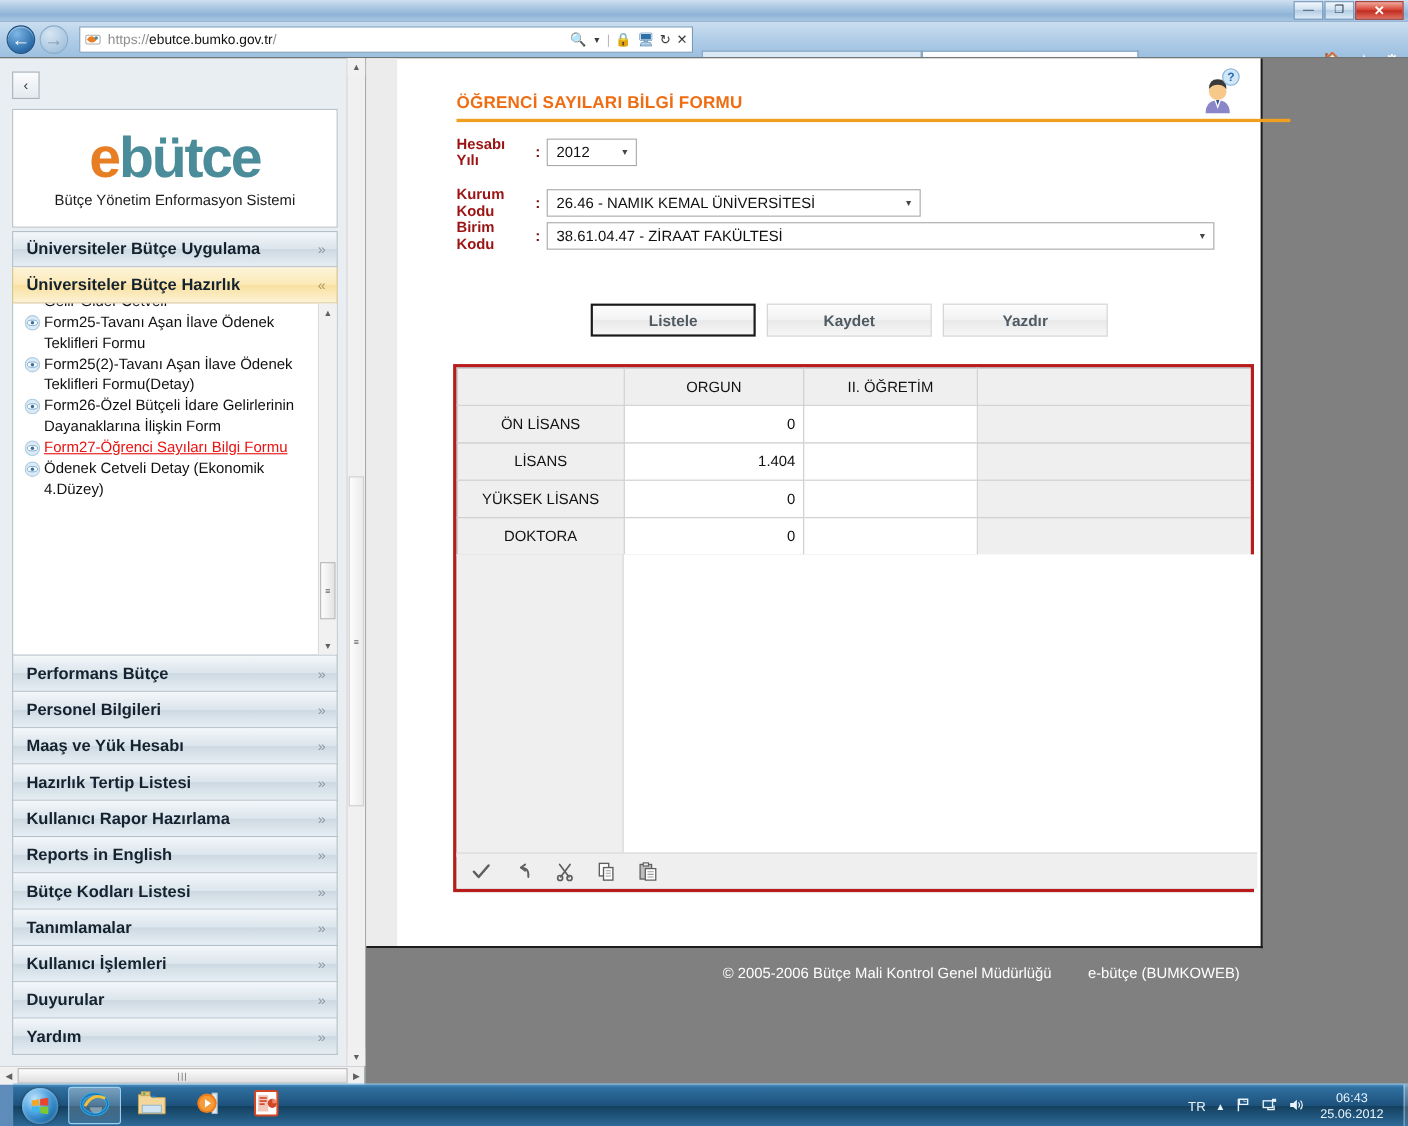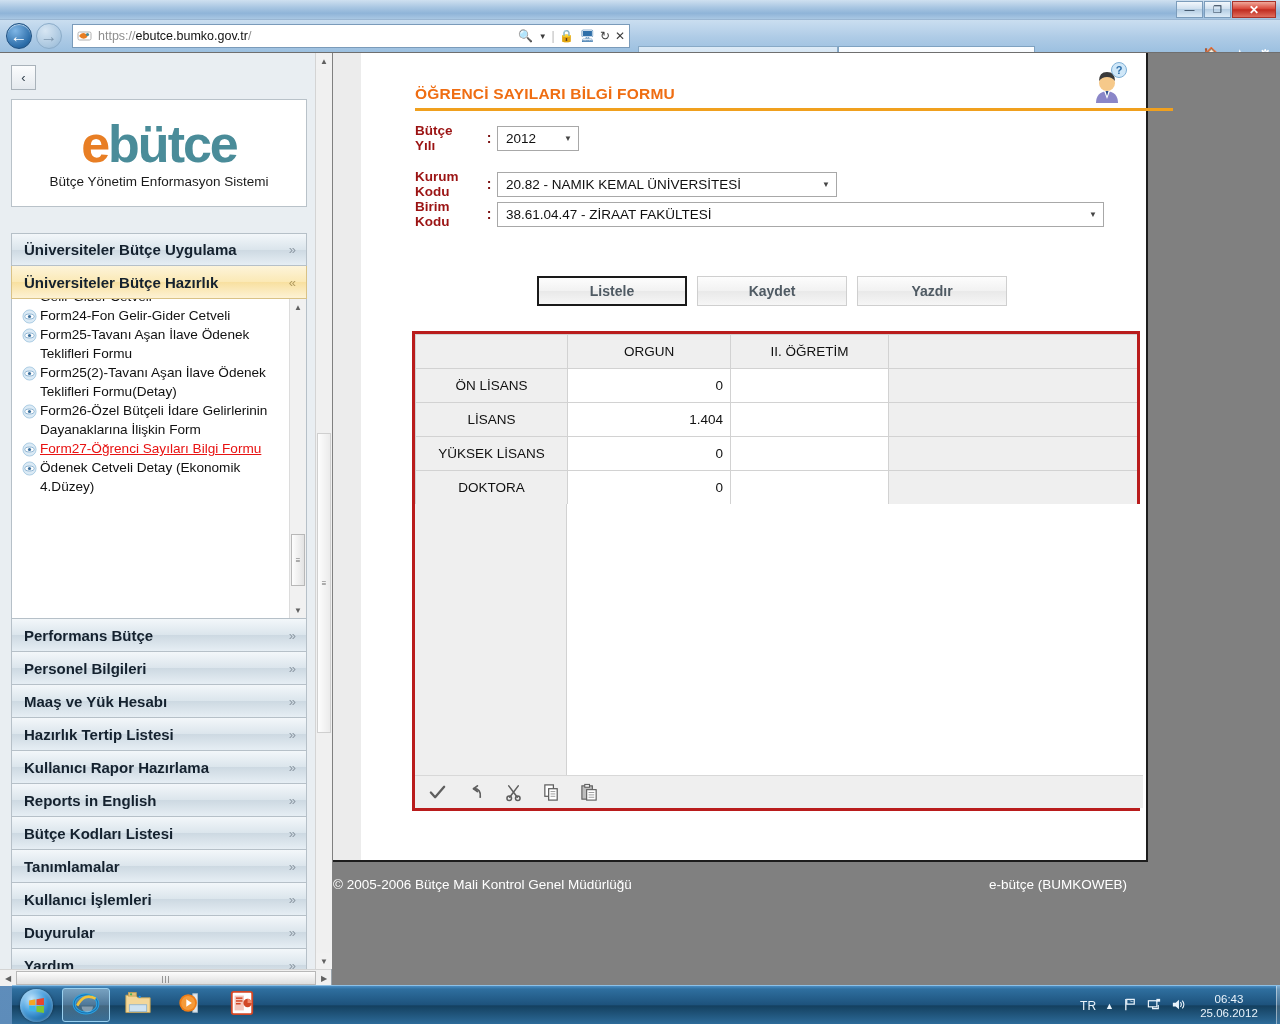--- a/index.html
+++ b/index.html
@@ -99,21 +99,21 @@
   .logo-box {
     position: absolute; left: 11px; top: 46px; width: 296px; height: 108px;
     background: #fff; border: 1px solid #b9c2c9;
     display: flex; flex-direction: column; align-items: center; justify-content: center;
   }
   .logo-wordmark { font-size: 52px; font-weight: bold; letter-spacing: -2px; line-height: 1;
     color: #4a8c99; }
   .logo-wordmark .e1 { color: #e87e24; }
   .logo-sub { font-size: 13.5px; color: #1b1b1b; margin-top: 4px; }
 
-  .accordion { position: absolute; left: 11px; top: 180px; width: 296px; }
+  .accordion { position: absolute; left: 11px; top: 157px; width: 296px; }
   .acc-head {
     height: 33px; display: flex; align-items: center; justify-content: space-between;
     padding: 0 10px 0 12px; font-size: 15px; font-weight: bold; color: #14212e;
     border: 1px solid #b6c0c8; border-top: none;
     background: linear-gradient(180deg,#f3f7fa 0%,#dbe5ec 50%,#cdd9e2 51%,#e6eef4 100%);
   }
   .acc-head:first-child { border-top: 1px solid #b6c0c8; }
   .acc-head.active {
     background: linear-gradient(180deg,#fdf4da 0%,#fbe9b5 50%,#f8e0a0 51%,#fdf2d4 100%);
     border-color: #d9c286;
@@ -202,21 +202,21 @@
   .grid-toolbar {
     position: absolute; left: 0; bottom: 0; width: 728px; height: 33px;
     background: #efefef; border-top: 1px solid #d8d8d8;
     display: flex; align-items: center; gap: 18px; padding-left: 12px;
   }
   .tb-icon { width: 20px; height: 20px; display: flex; align-items: center; justify-content: center; color: #5e5e5e; }
 
   
   .footer {
     position: absolute; left: 0; top: 811px; width: 947px; height: 40px;
-    display: flex; align-items: center; color: #ffffff; font-size: 13.5px;
+    display: flex; align-items: center; color: #ffffff; font-size: 13.5px; justify-content: center;
   }
   .footer .left { margin-left: 0px; }
   .footer .right { position: absolute; left: 656px; }
 
   
   .taskbar {
     position: absolute; left: 12px; bottom: 0; width: 1280px; height: 39px;
     background: linear-gradient(180deg,#4b8ec4 0%,#2f6f9f 8%,#1d527c 50%,#14405f 52%,#2d6b99 100%);
     border-top: 1px solid #8ec0e4;
     display: flex; align-items: center;
@@ -348,30 +348,20 @@
               <span class="tree-label">Gelir-Gider Cetveli</span>
             </div>
             <div class="tree-item">
               <span class="tree-bullet">
                 <svg width="15" height="15" viewBox="0 0 16 16">
                     <circle cx="8" cy="8" r="7" fill="#dbeaf5" stroke="#a9cbe2"></circle>
                     <ellipse cx="8" cy="8" rx="5" ry="2.6" fill="#fff" stroke="#6f9fc4" stroke-width=".8"></ellipse>
                     <circle cx="8" cy="8" r="1.7" fill="#3b6f9c"></circle>
                   </svg>
               </span>
-              <span class="tree-label">Form24-Fon Gelir-Gider Cetveli</span>
-            </div>
-            <div class="tree-item">
-              <span class="tree-bullet">
-                <svg width="15" height="15" viewBox="0 0 16 16">
-                    <circle cx="8" cy="8" r="7" fill="#dbeaf5" stroke="#a9cbe2"></circle>
-                    <ellipse cx="8" cy="8" rx="5" ry="2.6" fill="#fff" stroke="#6f9fc4" stroke-width=".8"></ellipse>
-                    <circle cx="8" cy="8" r="1.7" fill="#3b6f9c"></circle>
-                  </svg>
-              </span>
               <span class="tree-label">Form25-Tavanı Aşan İlave Ödenek Teklifleri Formu</span>
             </div>
             <div class="tree-item">
               <span class="tree-bullet">
                 <svg width="15" height="15" viewBox="0 0 16 16">
                     <circle cx="8" cy="8" r="7" fill="#dbeaf5" stroke="#a9cbe2"></circle>
                     <ellipse cx="8" cy="8" rx="5" ry="2.6" fill="#fff" stroke="#6f9fc4" stroke-width=".8"></ellipse>
                     <circle cx="8" cy="8" r="1.7" fill="#3b6f9c"></circle>
                   </svg>
               </span>
@@ -492,38 +482,38 @@
               <path d="M21.5 30 l1.5 5 l1.5-5 z" fill="#2f4f8f"></path>
               <circle cx="23" cy="22" r="8" fill="#f6c98a"></circle>
               <path d="M15 20 q0-9 8-9 q8 0 8 9 q-3-4-8-4 q-5 0-8 4z" fill="#3a3a3a"></path>
               <circle cx="35" cy="9" r="7.5" fill="#cfe7f8" stroke="#7fb0d6"></circle>
               <text x="35" y="13" font-size="11" text-anchor="middle" fill="#2b6ca8" font-family="Liberation Sans, sans-serif" font-weight="bold">?</text>
             </svg>
           </div>
 
           <div class="field-row" style="left:54px;top:70px;">
             <div class="field-label">
-              <div>Bütçe</div>
+              <div>Hesabı</div>
               <div>Yılı</div>
             </div>
             <div class="field-colon">:</div>
             <div class="sel" style="width:82px;">
               <span>2012</span>
               <span class="caret">▼</span>
             </div>
           </div>
 
           <div class="field-row" style="left:54px;top:116px;">
             <div class="field-label">
               <div>Kurum</div>
               <div>Kodu</div>
             </div>
             <div class="field-colon">:</div>
             <div class="sel" style="width:340px;">
-              <span>20.82 - NAMIK KEMAL ÜNİVERSİTESİ</span>
+              <span>26.46 - NAMIK KEMAL ÜNİVERSİTESİ</span>
               <span class="caret">▼</span>
             </div>
           </div>
 
           <div class="field-row" style="left:54px;top:146px;">
             <div class="field-label">
               <div>Birim</div>
               <div>Kodu</div>
             </div>
             <div class="field-colon">:</div>

